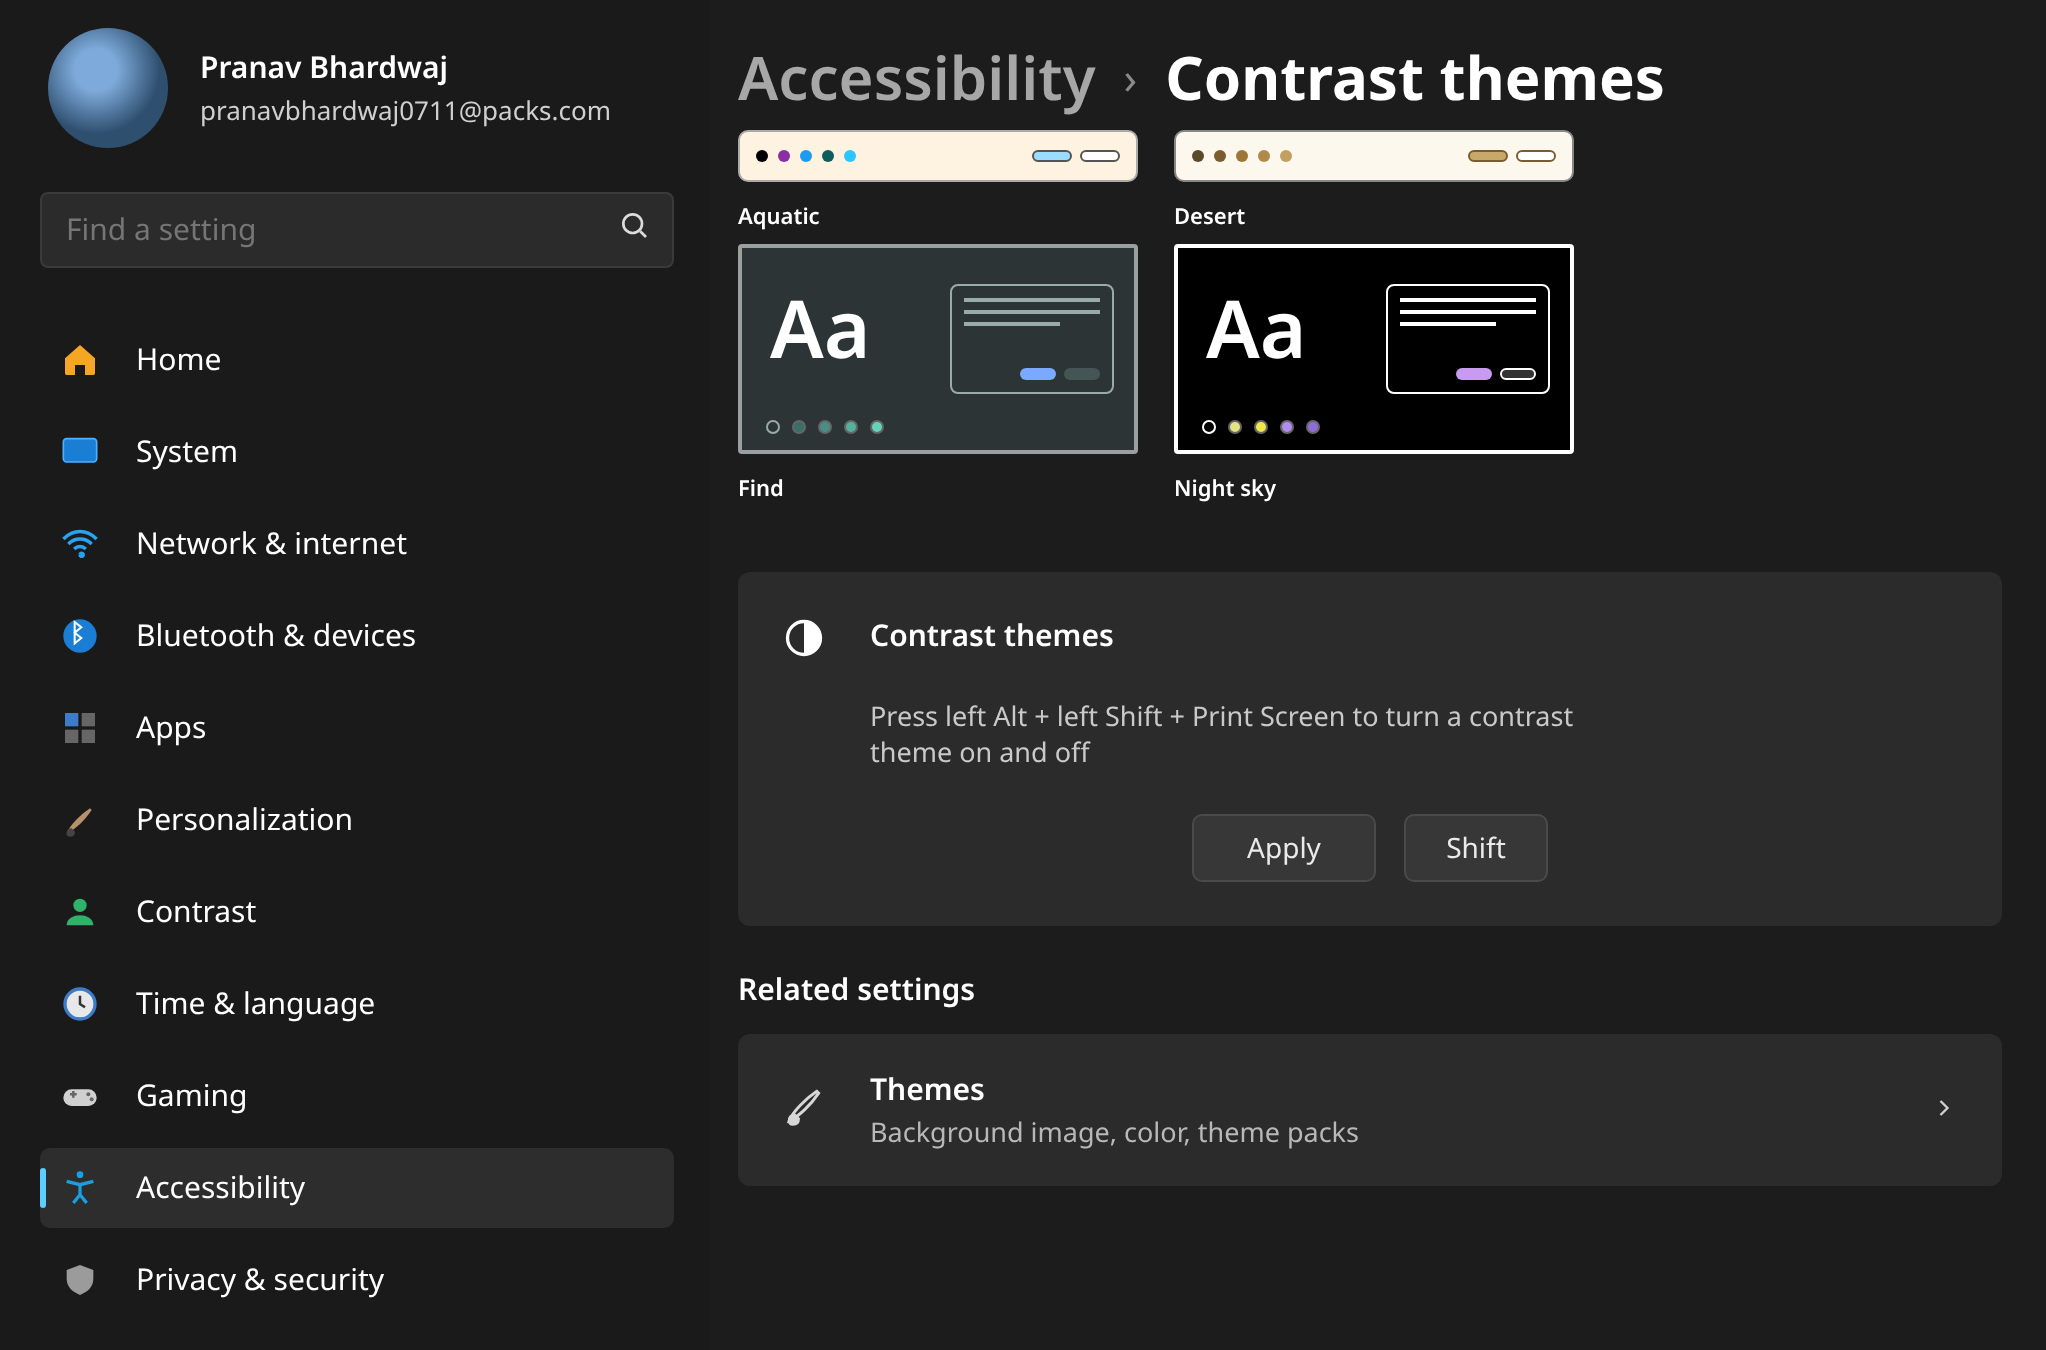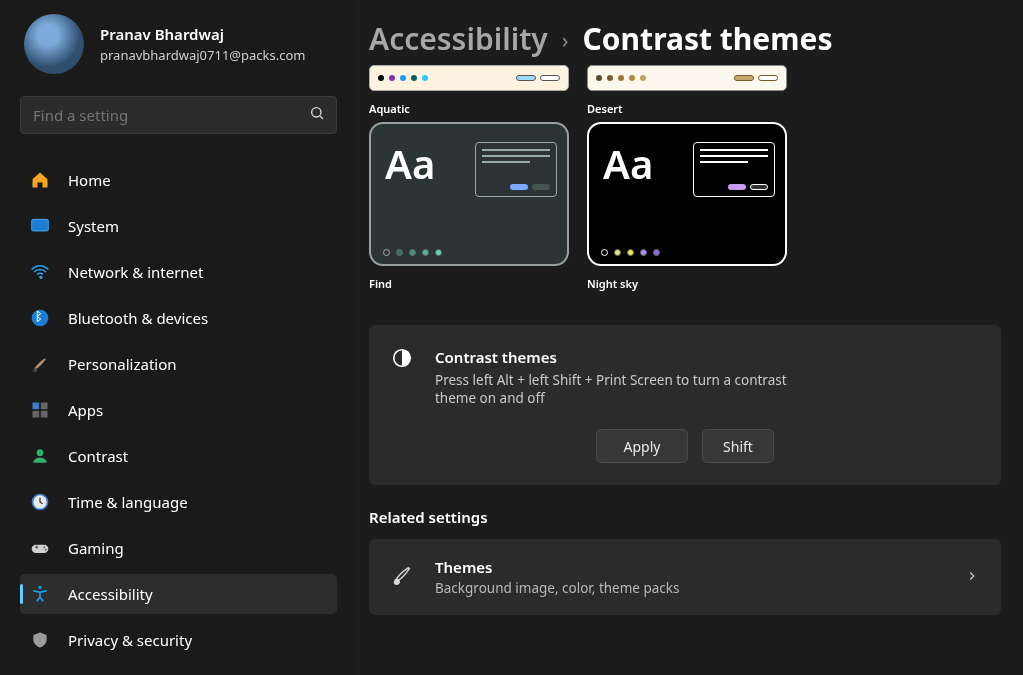--- a/index.html
+++ b/index.html
@@ -83,23 +83,23 @@
     display: flex; align-items: center; gap: 14px;
     font-size: 30px;
     margin-bottom: 6px;
   }
   .breadcrumb .parent { color: #a7a7a7; font-weight: 600; }
   .breadcrumb .sep { color: #8a8a8a; font-size: 22px; }
   .breadcrumb .current { font-weight: 700; }
   
   .previews { display: grid; grid-template-columns: repeat(2, 200px); gap: 18px 18px; }
   .preview-card {
-    width: 200px; height: 144px;
+    width: 200px; height: 105px;
     border: 2px solid #888;
-    border-radius: 14px;
+    border-radius: 2px;
     position: relative;
     overflow: hidden;
     padding: 12px 10px 8px 14px;
     cursor:pointer;
   }
   .preview-top { width:200px; height:26px; border:1px solid #888; border-radius:5px; overflow:hidden;
                  padding: 4px 8px; display:flex; align-items:center; justify-content:space-between; }
   .dots { display:flex; gap:5px; }
   .dot { width:6px; height:6px; border-radius:50%; display:inline-block; }
   .bars { display:flex; gap:4px; align-items:center; }
@@ -123,21 +123,21 @@
   
   .panel {
     margin-top: 34px;
     background: #2b2b2b;
     border-radius: 6px;
     padding: 22px 22px;
     display:flex; flex-direction:column; gap:22px;
   }
   .panel-head { display:flex; align-items:flex-start; gap:22px; }
   .panel-title { font-size:15px; font-weight:600; }
-  .panel-desc { font-size:13.5px; color:#c9c9c9; margin-top:4px; line-height:1.35; max-width: 370px;}
+  .panel-desc { font-size:13.5px; color:#c9c9c9; margin-top:21px; line-height:1.35; max-width: 370px;}
   .panel-actions { display:flex; gap:14px; justify-content:center; }
   .btn {
     min-width: 92px; height: 34px;
     background:#373737; border:1px solid #4a4a4a; border-radius:5px;
     color:#eaeaea; font-size:14px; display:flex; align-items:center; justify-content:center;
     cursor:pointer;
   }
   
   .section-title { font-size:15px; font-weight:600; margin: 22px 0 12px; }
   .rel-card {
@@ -205,36 +205,36 @@
         <svg viewBox="0 0 24 24">
             <circle cx="12" cy="12" r="10" fill="#1a7fd4"></circle>
             <path d="M11 6v12l5-4-5-4 5-4-5-4z" fill="none" stroke="#fff" stroke-width="1.5" transform="translate(0 2) scale(.8)"></path>
           </svg>
       </span>
       <span>Bluetooth &amp; devices</span>
     </div>
     <div class="nav-item">
       <span class="nav-icon">
         <svg viewBox="0 0 24 24">
-            <path d="M4 20c2-5 8-11 14-15l1 1C15 12 9 18 4 20z" fill="#b6926a"></path>
-            <path d="M4 20c0-2 1-3 3-3l2 2c0 2-1 3-3 3s-2-1-2-2z" fill="#444"></path>
-          </svg>
-      </span>
-      <span>Personalization</span>
-    </div>
-    <div class="nav-item">
-      <span class="nav-icon">
-        <svg viewBox="0 0 24 24">
             <rect x="3" y="3" width="8" height="8" fill="#3d7cc9"></rect>
             <rect x="13" y="3" width="8" height="8" fill="#666"></rect>
             <rect x="3" y="13" width="8" height="8" fill="#666"></rect>
             <rect x="13" y="13" width="8" height="8" fill="#666"></rect>
           </svg>
       </span>
       <span>Apps</span>
+    </div>
+    <div class="nav-item">
+      <span class="nav-icon">
+        <svg viewBox="0 0 24 24">
+            <path d="M4 20c2-5 8-11 14-15l1 1C15 12 9 18 4 20z" fill="#b6926a"></path>
+            <path d="M4 20c0-2 1-3 3-3l2 2c0 2-1 3-3 3s-2-1-2-2z" fill="#444"></path>
+          </svg>
+      </span>
+      <span>Personalization</span>
     </div>
     <div class="nav-item">
       <span class="nav-icon">
         <svg viewBox="0 0 24 24">
             <circle cx="12" cy="8" r="4" fill="#2fb36b"></circle>
             <path d="M4 20c0-4 4-6 8-6s8 2 8 6" fill="#2fb36b"></path>
           </svg>
       </span>
       <span>Contrast</span>
     </div>

